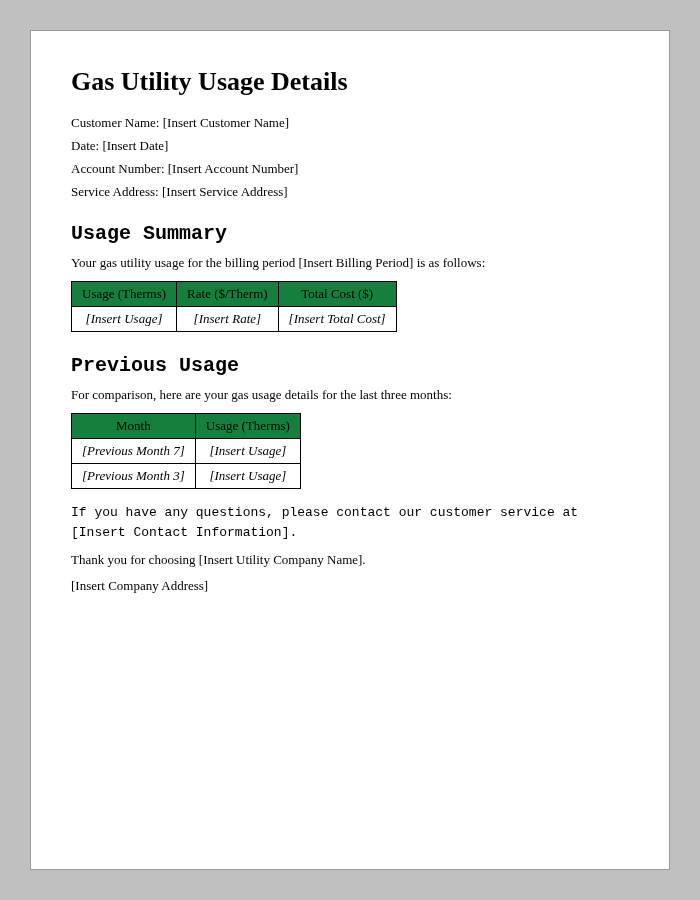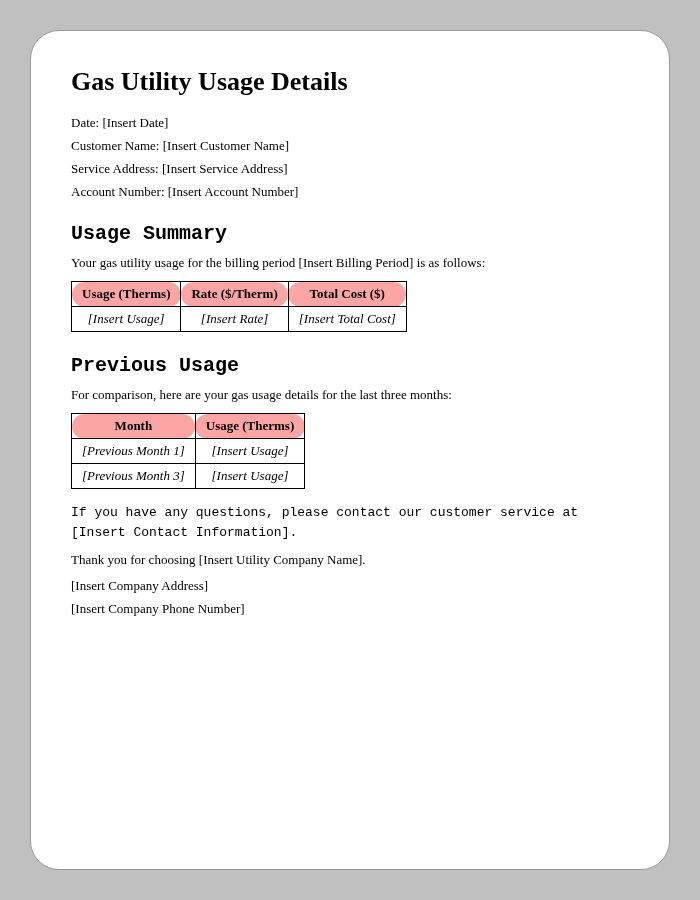--- a/index.html
+++ b/index.html
@@ -1,19 +1,18 @@
 <!DOCTYPE html>
 <html><head>
   <meta charset="utf-8">
   <style>
     * {
       margin: 0;
       padding: 0;
       box-sizing: border-box;
-      border-radius: 29px;
     }
 
     body {
       background: #c0c0c0;
       display: flex;
       justify-content: center;
       align-items: center;
       min-height: 900px;
       width: 700px;
       font-family: 'Times New Roman', Times, serif;
@@ -61,22 +60,22 @@
       font-family: 'Times New Roman', Times, serif;
     }
 
     table th, table td {
       border: 1px solid #000;
       padding: 4px 10px;
       text-align: center;
     }
 
     table th {
-      font-weight: bold;
-      background: #fca5a5;
+      font-weight: normal;
+      background: #15803d;
     }
 
     table td {
       font-weight: normal;
       font-style: italic;
     }
 
     .contact-text {
       font-size: 13px;
       margin-top: 14px;
@@ -102,24 +101,24 @@
       font-family: 'Times New Roman', Times, serif;
     }
   </style>
 </head>
 <body>
 
 <div class="document">
 
   <h1 class="doc-title">Gas Utility Usage Details</h1>
 
+  <p class="info-line"><span>Customer Name:</span> <span>[Insert Customer Name]</span></p>
   <p class="info-line"><span>Date:</span> <span>[Insert Date]</span></p>
-  <p class="info-line"><span>Customer Name:</span> <span>[Insert Customer Name]</span></p>
+  <p class="info-line"><span>Account Number:</span> <span>[Insert Account Number]</span></p>
   <p class="info-line"><span>Service Address:</span> <span>[Insert Service Address]</span></p>
-  <p class="info-line"><span>Account Number:</span> <span>[Insert Account Number]</span></p>
 
   <h2 class="section-title">Usage Summary</h2>
 
   <p class="intro-text">Your gas utility usage for the billing period [Insert Billing Period] is as follows:</p>
 
   <table>
     <thead>
       <tr>
         <th>Usage (Therms)</th>
         <th>Rate ($/Therm)</th>
@@ -141,31 +140,30 @@
 
   <table>
     <thead>
       <tr>
         <th>Month</th>
         <th>Usage (Therms)</th>
       </tr>
     </thead>
     <tbody>
       <tr>
-        <td>[Previous Month 1]</td>
+        <td>[Previous Month 7]</td>
         <td>[Insert Usage]</td>
       </tr>
       <tr>
         <td>[Previous Month 3]</td>
         <td>[Insert Usage]</td>
       </tr>
     </tbody>
   </table>
 
   <p class="contact-text">If you have any questions, please contact our customer service at [Insert Contact Information].</p>
 
   <p class="thank-you-text">Thank you for choosing [Insert Utility Company Name].</p>
 
   <p class="company-address">[Insert Company Address]</p>
 
-  <p class="company-phone">[Insert Company Phone Number]</p>
 
 </div>
 
 </body></html>

